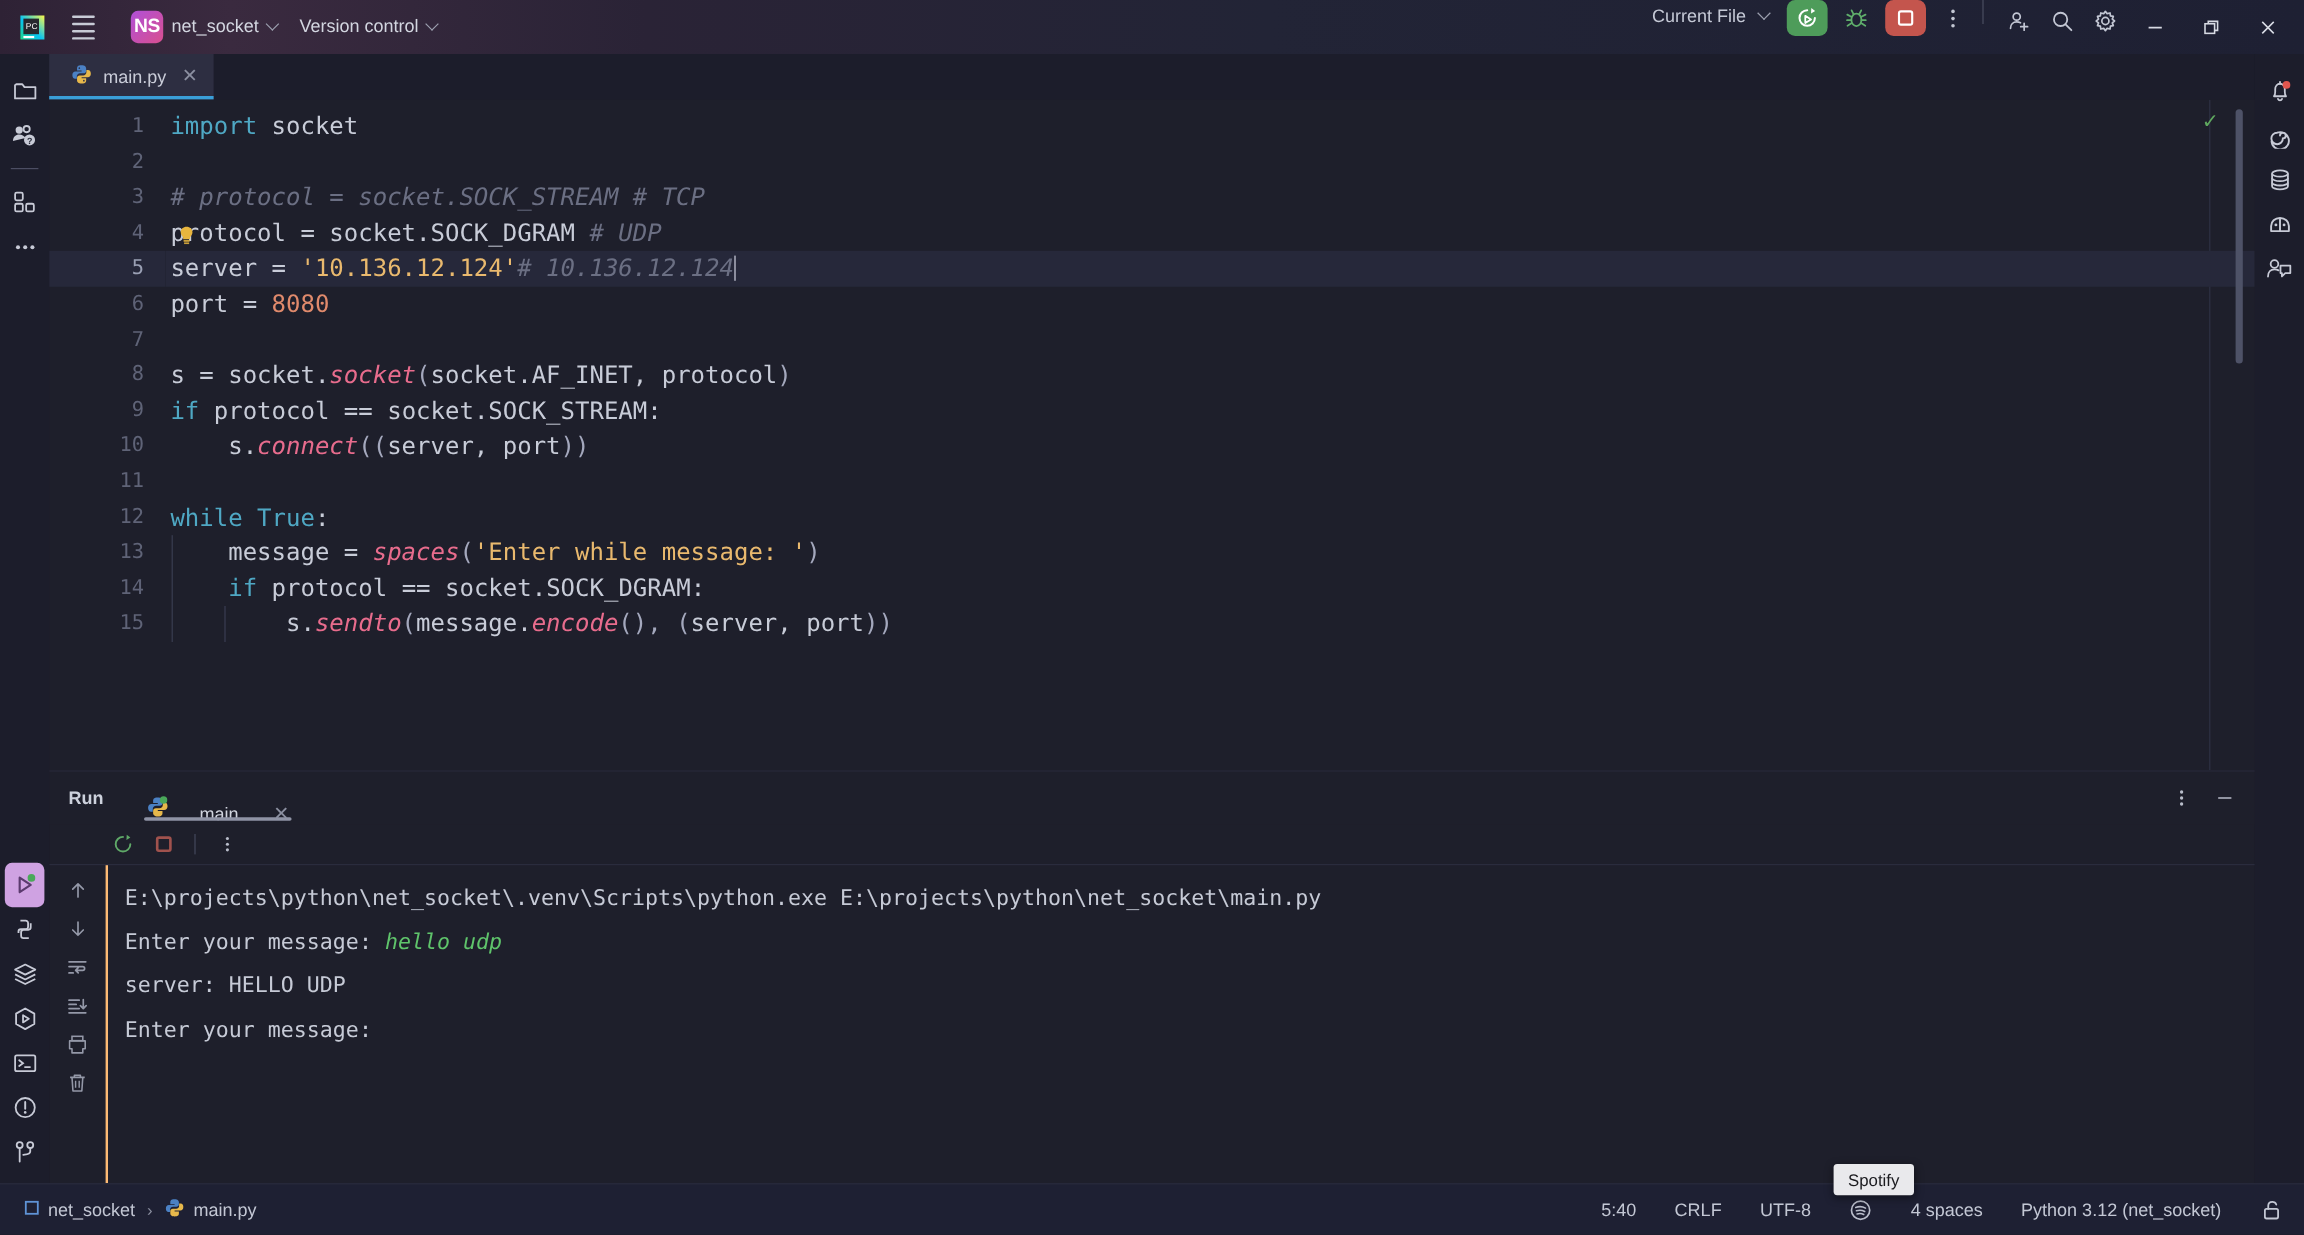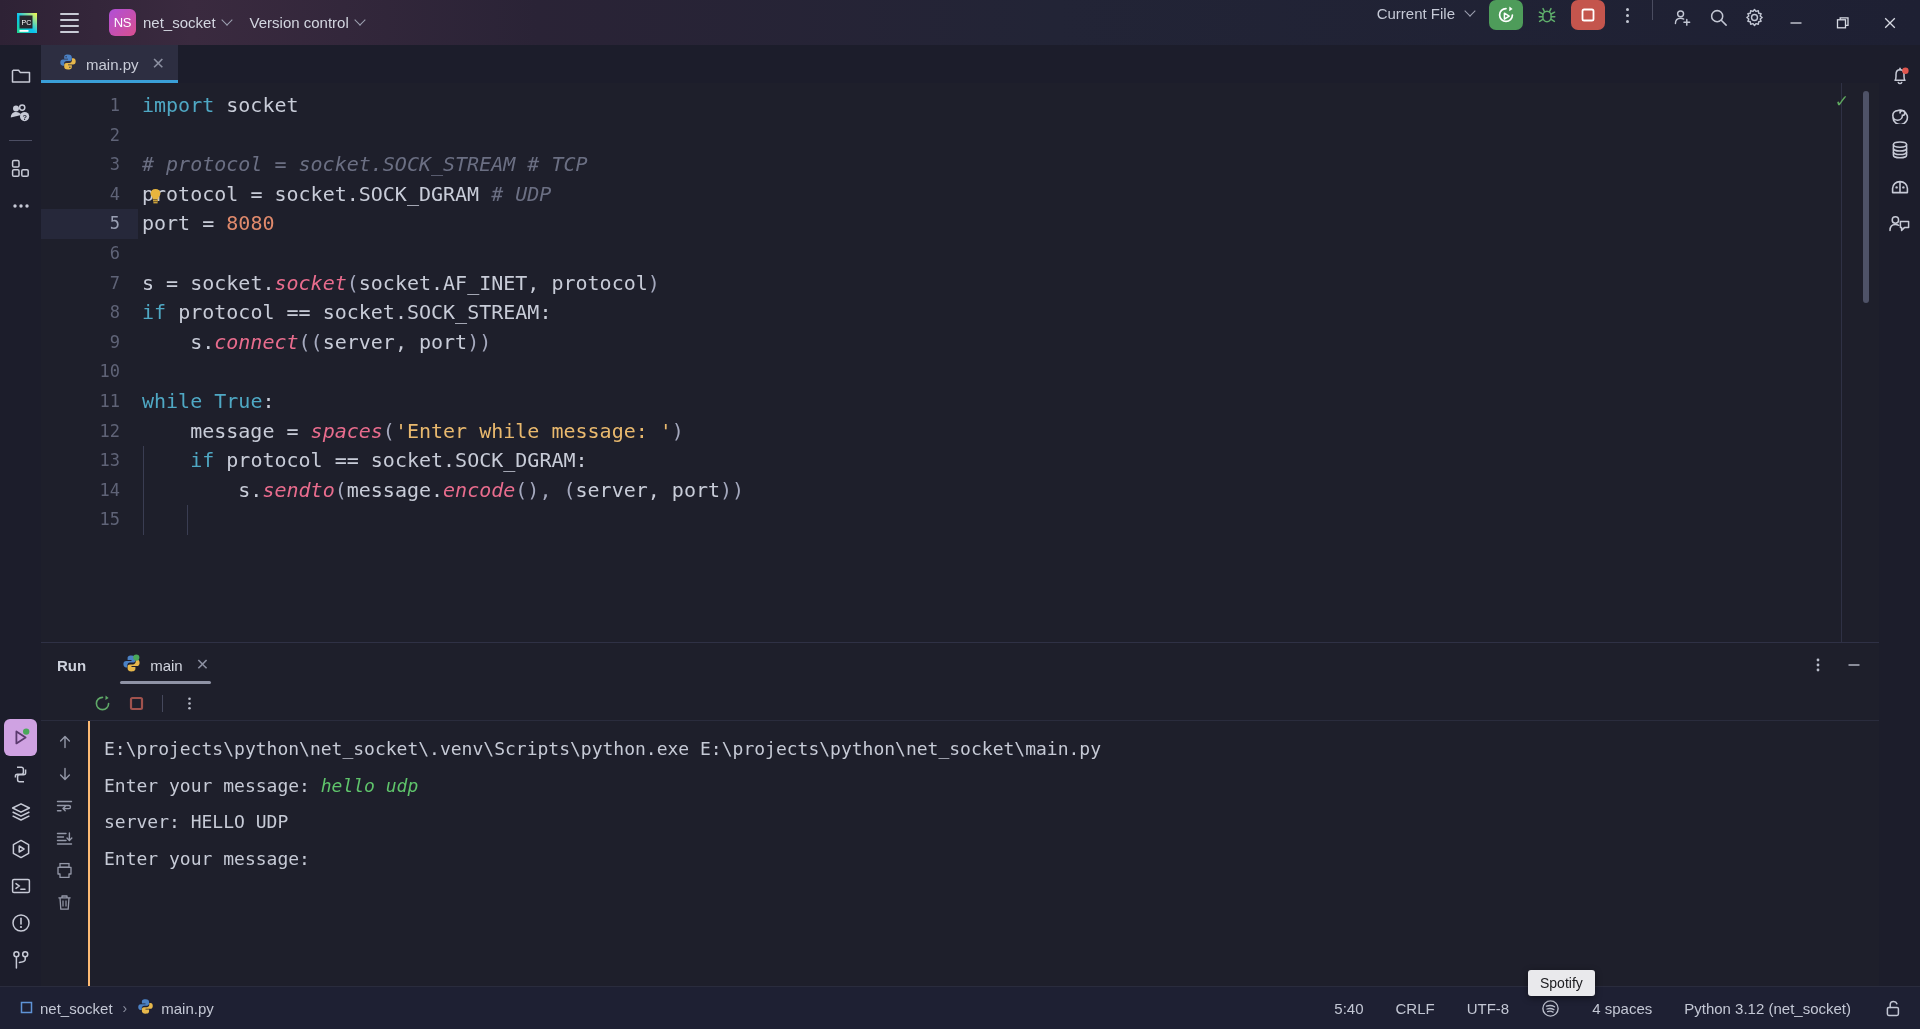--- a/index.html
+++ b/index.html
@@ -26,21 +26,21 @@
     padding-left: 10px;
   }
   .tb-left { display:flex; align-items:center; gap: 0; }
   .pc-logo { width: 26px; height: 26px; margin: 0 12px 0 4px; position: relative; }
   .burger { width: 34px; height: 32px; display:flex; flex-direction:column;
             justify-content:center; align-items:center; gap: 4px; cursor: pointer; margin-right: 14px;}
   .burger i { display:block; width: 19px; height: 2px; background: #c8cbd6; border-radius: 1px;}
   .proj-badge {
     width: 27px; height: 27px; border-radius: 6px;
     background: linear-gradient(135deg, #b050d8 0%, #d94f8f 100%);
-    color: #fff; font-size: 13px; font-weight: 400;
+    color: #fff; font-size: 16px; font-weight: 700;
     display:flex; align-items:center; justify-content:center;
     letter-spacing: -0.3px;
   }
   .tb-item {
     display:flex; align-items:center; gap: 7px;
     color: #d3d6e0; font-size: 15px;
     padding: 5px 9px; border-radius: 5px; cursor: pointer;
     white-space: nowrap;
   }
   .chev { width: 9px; height: 9px; display:inline-block; position: relative; top:-2px;}
@@ -159,21 +159,21 @@
   .indent-guide { position:absolute; width:1px; background:#3a3d52; }
 
   
   .runpanel { flex: 0 0 344px; display:flex; flex-direction:column; background:#1e1f2b; border-top:1px solid #2f3145;}
   .run-head {
     height: 44px; flex:0 0 44px; display:flex; align-items:center; position:relative;
     padding-left: 16px; background:#1e1f2b;
   }
   .run-title { color:#cdd1dc; font-size:15px; font-weight:700; margin-right: 26px; }
   .run-tab {
-    display:flex; align-items:center; gap:9px; padding: 0 10px; height: 44px; position:relative; cursor:pointer;
+    display:flex; align-items:flex-end; gap:25px; padding: 0 10px; height: 44px; position:relative; cursor:pointer;
   }
   .run-tab::after { content:''; position:absolute; left:8px; right:8px; bottom:3px; height:3px; background:#8f93a5; border-radius:2px;}
   .run-tab-label { color:#d2d5df; font-size:15px; }
   .run-head-right { position:absolute; right:10px; top:0; height:44px; display:flex; align-items:center; gap:6px;}
   .rh-ico { width:30px;height:30px;display:flex;align-items:center;justify-content:center;cursor:pointer;border-radius:5px;}
 
   .run-toolbar2 {
     height: 34px; flex:0 0 34px; display:flex; align-items:center; gap:6px;
     padding-left: 47px; border-bottom:1px solid #2a2c3d;
   }
@@ -427,20 +427,21 @@
             <div class="gln">13</div>
             <div class="gln">14</div>
             <div class="gln">15</div>
           </div>
         <div class="code" id="codearea">
           <div class="code-vsep"></div>
         <div class="cl"><span class="kw">import</span><span class="txt"> socket</span></div>
             <div class="cl"></div>
             <div class="cl"><span class="cmt"># protocol = socket.SOCK_STREAM # TCP</span></div>
             <div class="cl"><span class="txt">protocol </span><span class="op">=</span><span class="txt"> socket.SOCK_DGRAM </span><span class="cmt"># UDP</span></div>
+            <div class="cl hl"><span class="txt">server </span><span class="op">=</span><span class="txt"> </span><span class="str">'10.136.12.124'</span><span class="cmt"># 10.136.12.124</span><span class="caret"></span></div>
             <div class="cl"><span class="txt">port </span><span class="op">=</span><span class="txt"> </span><span class="num">8080</span></div>
             <div class="cl"></div>
             <div class="cl"><span class="txt">s </span><span class="op">=</span><span class="txt"> socket.</span><span class="fn">socket</span><span class="paren">(</span><span class="txt">socket.AF_INET, protocol</span><span class="paren">)</span></div>
             <div class="cl"><span class="kw">if</span><span class="txt"> protocol </span><span class="op">==</span><span class="txt"> socket.SOCK_STREAM</span><span class="op">:</span></div>
             <div class="cl"><span class="txt">    s.</span><span class="fn">connect</span><span class="paren">((</span><span class="txt">server, port</span><span class="paren">))</span></div>
             <div class="cl"></div>
             <div class="cl"><span class="kw">while</span><span class="txt"> </span><span class="kw">True</span><span class="op">:</span></div>
             <div class="cl"><span class="txt">    message </span><span class="op">=</span><span class="txt"> </span><span class="fn">spaces</span><span class="paren">(</span><span class="str">'Enter while message: '</span><span class="paren">)</span></div>
             <div class="cl"><span class="txt">    </span><span class="kw">if</span><span class="txt"> protocol </span><span class="op">==</span><span class="txt"> socket.SOCK_DGRAM</span><span class="op">:</span></div>
             <div class="cl"><span class="txt">        s.</span><span class="fn">sendto</span><span class="paren">(</span><span class="txt">message.</span><span class="fn">encode</span><span class="paren">(), (</span><span class="txt">server, port</span><span class="paren">))</span></div>

